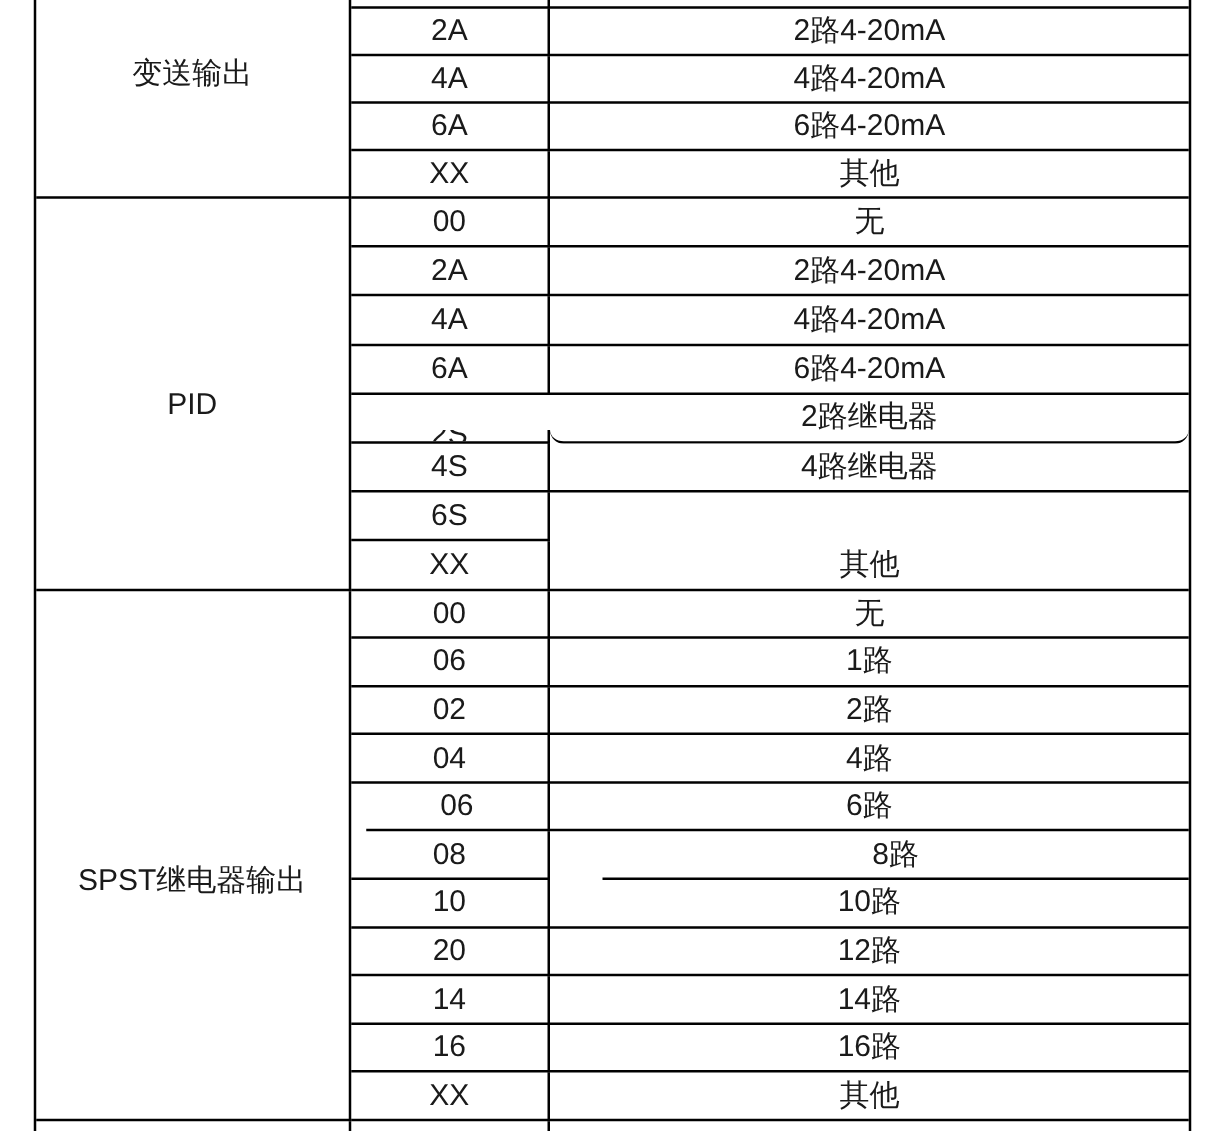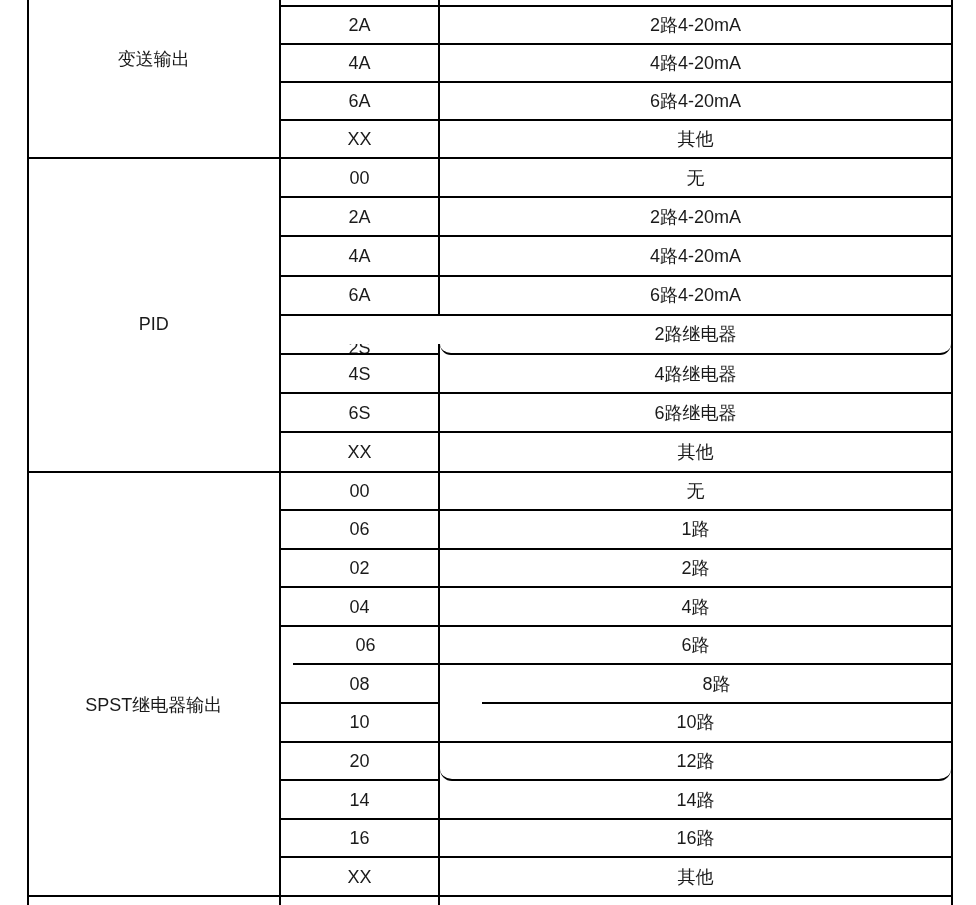--- a/index.html
+++ b/index.html
@@ -26,21 +26,21 @@
     display: grid;
     grid-template-columns: 252.5px 159px 1fr;
     background: var(--bg-color, #ffffff);
   }
   .cell {
     box-sizing: border-box;
     border-bottom: 2px solid var(--border-color, #000);
     display: flex;
     align-items: center;
     justify-content: center;
-    font-size: 18px;
+    font-size: 24px;
     color: var(--text-color, #1a1a1a);
     white-space: nowrap;
     overflow: hidden;
     line-height: 1;
   }
   .colborder { border-right: 2px solid var(--border-color, #000); }
   .nb { border-bottom: none; }
   
   .cat-0 { padding-bottom: 39px; }
   .cat-1 { padding-top: 18px; }
@@ -68,40 +68,39 @@
     <div class="cell" style="grid-area: 7 / 3;">2路4-20mA</div>
     <div class="cell colborder" style="grid-area: 8 / 2;">4A</div>
     <div class="cell" style="grid-area: 8 / 3;">4路4-20mA</div>
     <div class="cell colborder" style="grid-area: 9 / 2;">6A</div>
     <div class="cell" style="grid-area: 9 / 3;">6路4-20mA</div>
     <div class="cell colborder" style="grid-area: 10 / 2; margin-top: 28px;">2S</div>
     <div class="cell" style="grid-area: 10 / 3; border-radius: 11px;">2路继电器</div>
     <div class="cell colborder" style="grid-area: 11 / 2;">4S</div>
     <div class="cell" style="grid-area: 11 / 3;">4路继电器</div>
     <div class="cell colborder" style="grid-area: 12 / 2;">6S</div>
-    <div class="cell" style="grid-area: 12 / 3;">6路继电器</div>
     <div class="cell colborder" style="grid-area: 13 / 2;">XX</div>
     <div class="cell" style="grid-area: 13 / 3;">其他</div>
     <div class="cell colborder cat-2" style="grid-area: 14 / 1 / span 11;">SPST继电器输出</div>
     <div class="cell colborder" style="grid-area: 14 / 2;">00</div>
     <div class="cell" style="grid-area: 14 / 3;">无</div>
     <div class="cell colborder" style="grid-area: 15 / 2;">06</div>
     <div class="cell" style="grid-area: 15 / 3;">1路</div>
     <div class="cell colborder" style="grid-area: 16 / 2;">02</div>
     <div class="cell" style="grid-area: 16 / 3;">2路</div>
     <div class="cell colborder" style="grid-area: 17 / 2;">04</div>
     <div class="cell" style="grid-area: 17 / 3;">4路</div>
     <div class="cell colborder" style="grid-area: 18 / 2; margin-left: 12px;">06</div>
     <div class="cell" style="grid-area: 18 / 3;">6路</div>
     <div class="cell colborder" style="grid-area: 19 / 2;">08</div>
     <div class="cell" style="grid-area: 19 / 3; margin-left: 42px;">8路</div>
     <div class="cell colborder" style="grid-area: 20 / 2;">10</div>
     <div class="cell" style="grid-area: 20 / 3;">10路</div>
     <div class="cell colborder" style="grid-area: 21 / 2;">20</div>
-    <div class="cell" style="grid-area: 21 / 3; border-radius: 12px;">12路</div>
+    <div class="cell" style="grid-area: 21 / 3;">12路</div>
     <div class="cell colborder" style="grid-area: 22 / 2;">14</div>
     <div class="cell" style="grid-area: 22 / 3;">14路</div>
     <div class="cell colborder" style="grid-area: 23 / 2;">16</div>
     <div class="cell" style="grid-area: 23 / 3;">16路</div>
     <div class="cell colborder" style="grid-area: 24 / 2;">XX</div>
     <div class="cell" style="grid-area: 24 / 3;">其他</div>
     <div class="cell colborder nb" style="grid-area: 25 / 1;"></div>
     <div class="cell colborder nb" style="grid-area: 25 / 2;"></div>
     <div class="cell nb" style="grid-area: 25 / 3;"></div>
   </div>

